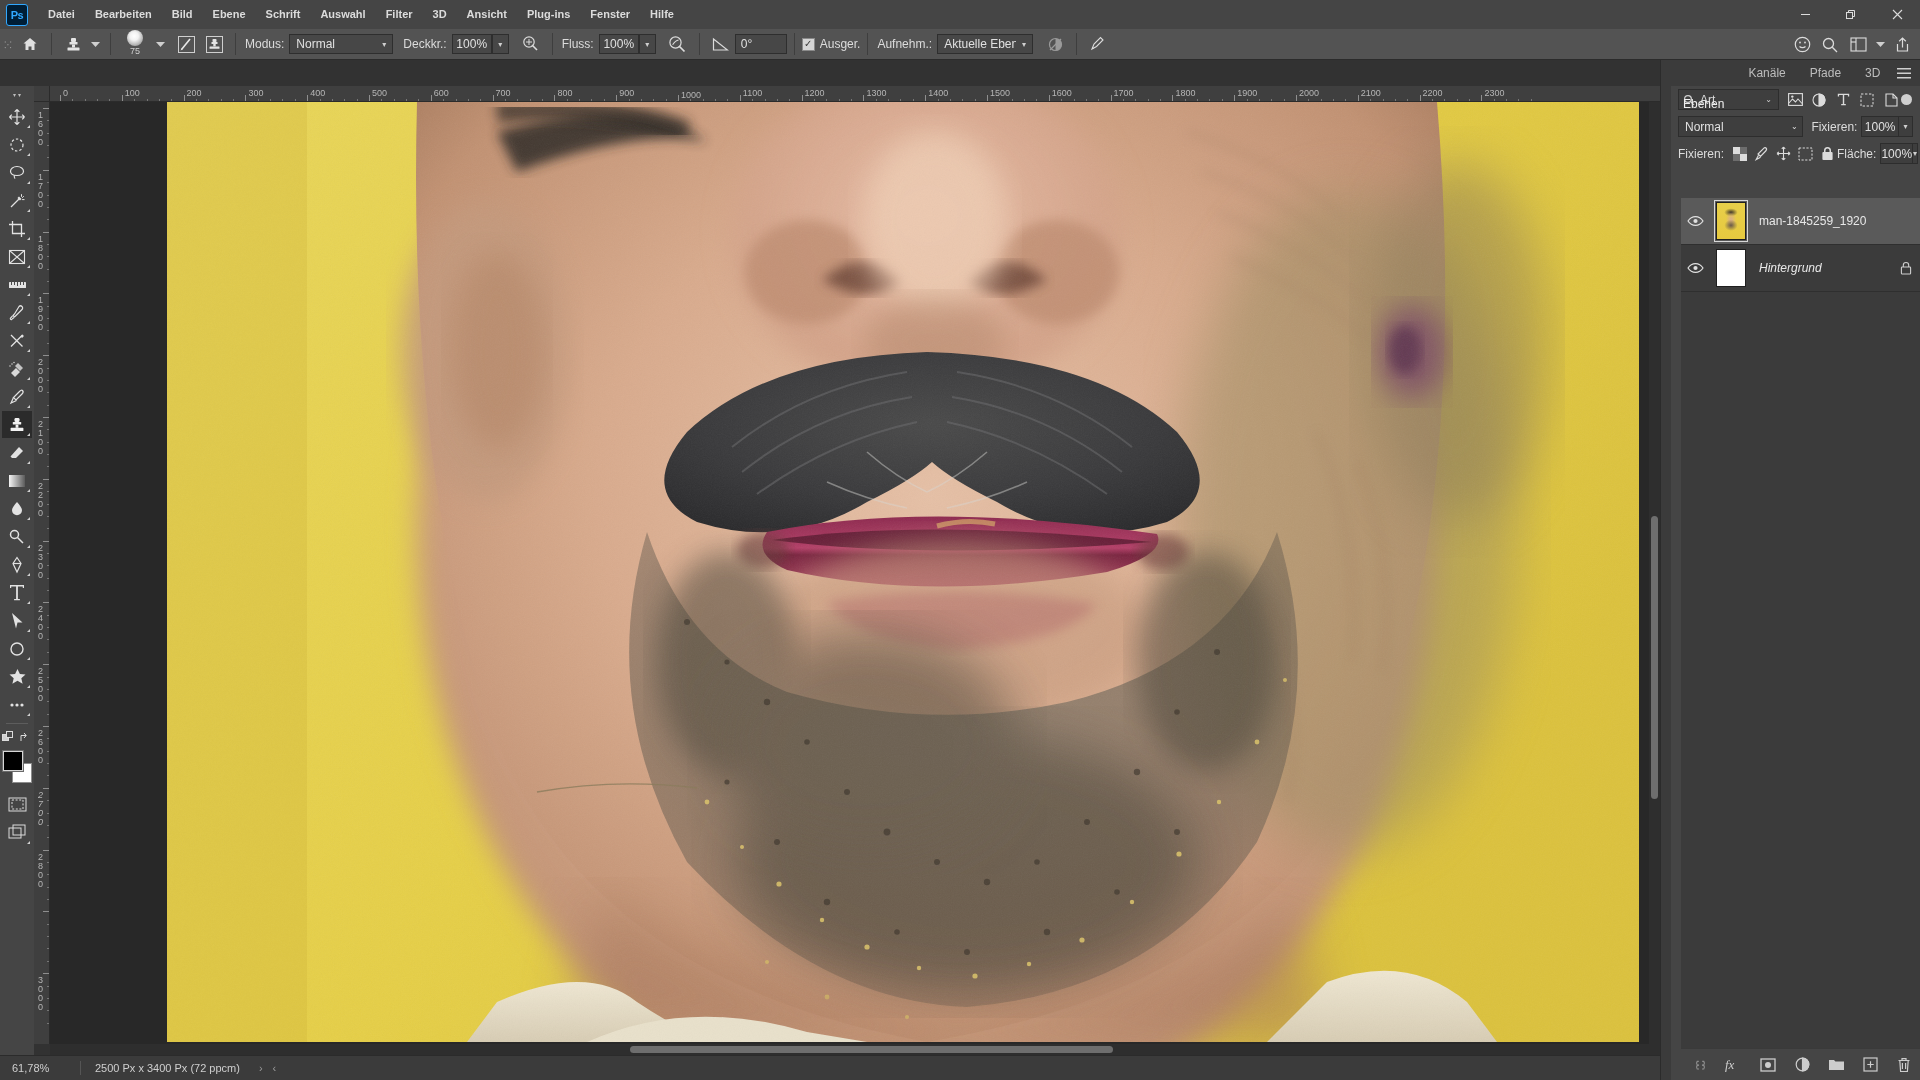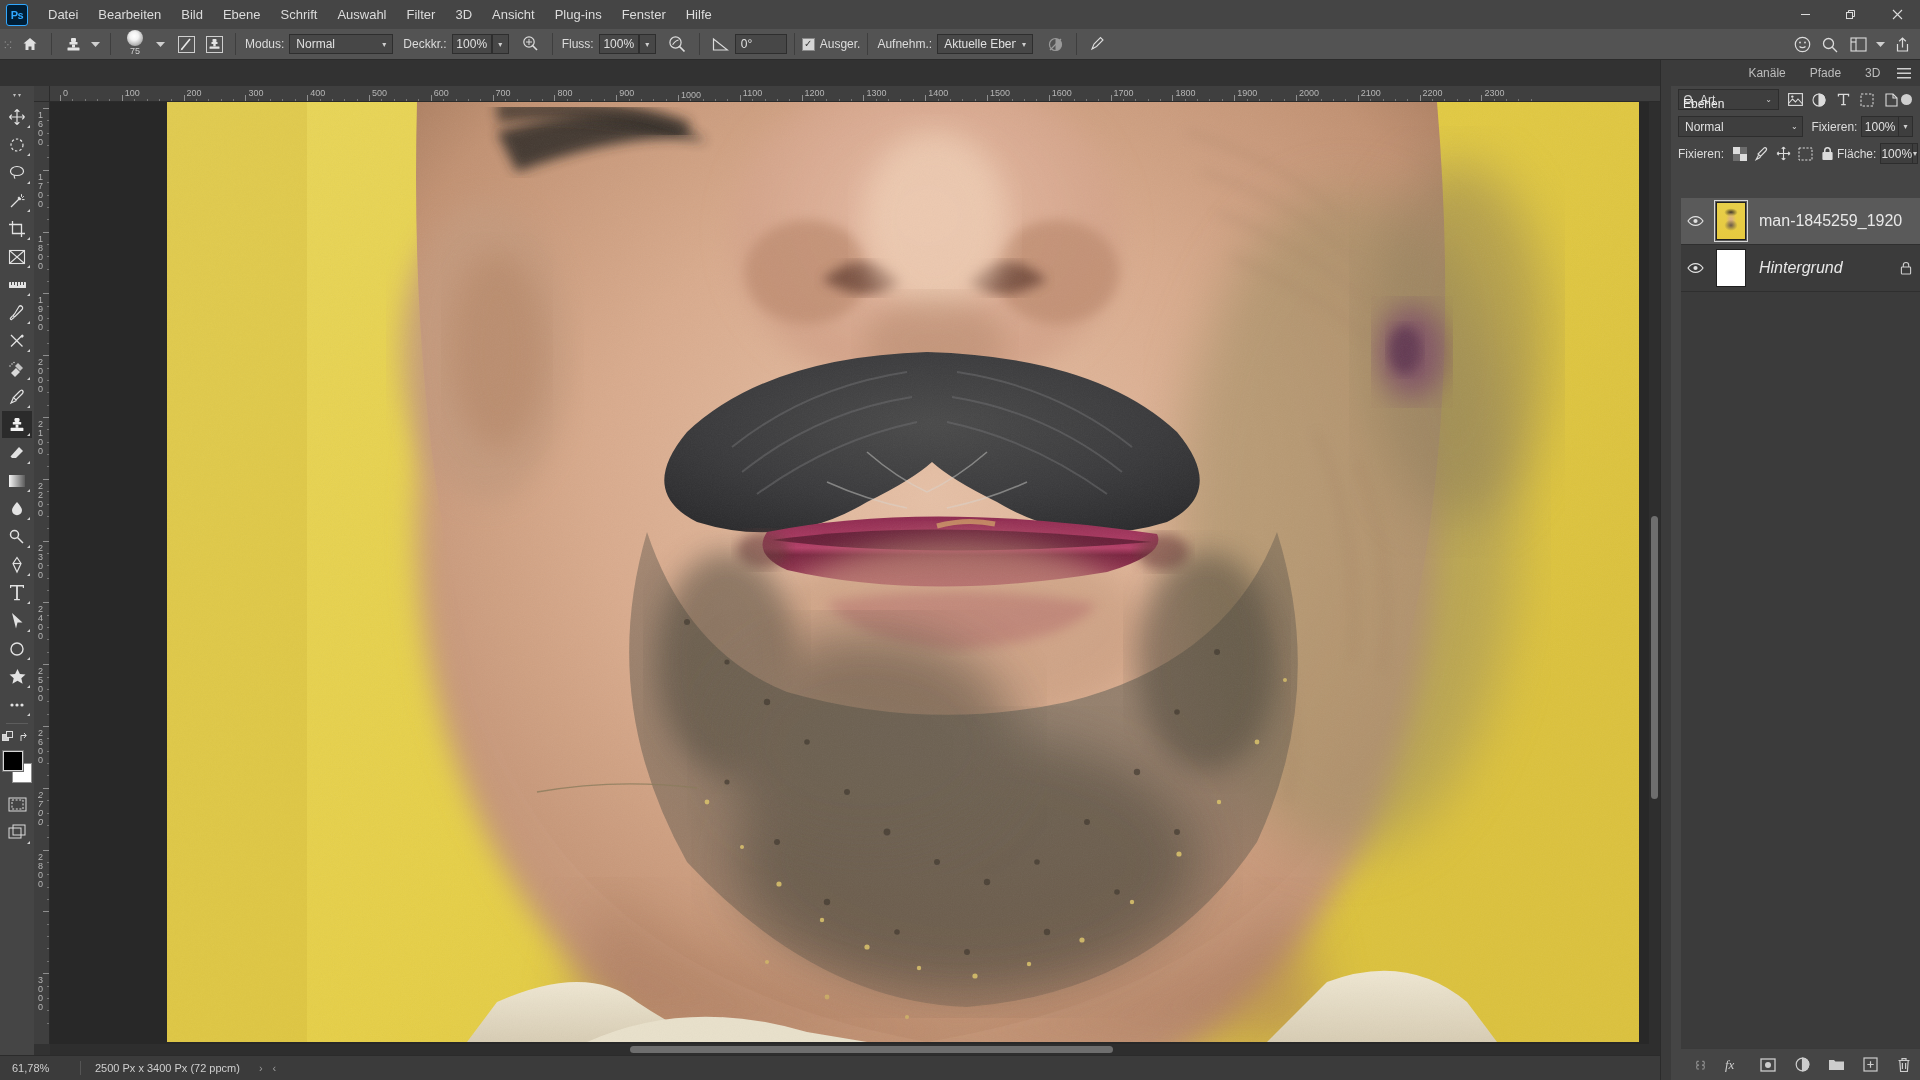--- a/index.html
+++ b/index.html
@@ -22,22 +22,23 @@
   }
   .ps-logo {
     width: 22px; height: 22px; margin-left: 6px; margin-right: 10px;
     background: #001e36; border: 1px solid #31a8ff; border-radius: 3px;
     color: #31a8ff; font-size: 11px; font-weight: bold;
     display: flex; align-items: center; justify-content: center;
     letter-spacing: -0.5px;
   }
   .menu-item {
     padding: 0 10px; height: 29px; line-height: 29px;
-    font-size: 13px; color: #dcdcdc; white-space: nowrap;
+    font-size: 11px; color: #dcdcdc; white-space: nowrap;
     cursor: default;
+    font-weight: bold;
   }
   .win-controls { position: absolute; right: 0; top: 0; display: flex; height: 29px; }
   .win-btn {
     width: 46px; height: 29px; display: flex; align-items: center; justify-content: center;
     color: #dcdcdc;
   }
 
   
   .optionsbar {
     position: absolute; top: 29px; left: 0; width: 1920px; height: 31px;
@@ -245,21 +246,21 @@
   }
   .lthumb.framed { outline: 1px solid #d8d8d8; outline-offset: 1px; }
   .lthumb .face {
     width: 100%; height: 100%;
     background:
       radial-gradient(ellipse 34% 22% at 50% 62%, #6b5a4a 0%, rgba(107,90,74,0) 70%),
       radial-gradient(ellipse 26% 30% at 50% 46%, #d8ad8a 0%, rgba(216,173,138,0) 72%),
       radial-gradient(ellipse 30% 14% at 50% 26%, #3c3329 0%, rgba(60,51,41,0) 80%),
       linear-gradient(#e8cf4a, #e6c93f);
   }
-  .layer-name { font-size: 16px; color: #e8e8e8; padding-left: 6px; flex: 1; }
+  .layer-name { font-size: 12px; color: #e8e8e8; padding-left: 6px; flex: 1; }
   .layer-name.bg { font-style: italic; }
   .lock-mini { color: #cfcfcf; }
   .panel-footer {
     position: absolute; left: 10px; right: 0; bottom: 0; height: 32px;
     background: #454545; display: flex; align-items: center; justify-content: flex-end;
     gap: 14px; padding-right: 6px; border-top: 1px solid #3a3a3a;
   }
   .pf-icon { width: 20px; height: 20px; display: flex; align-items: center; justify-content: center; color: #cdcdcd; }
   .pf-icon.dim { color: #8d8d8d; }
   svg { display: block; }

